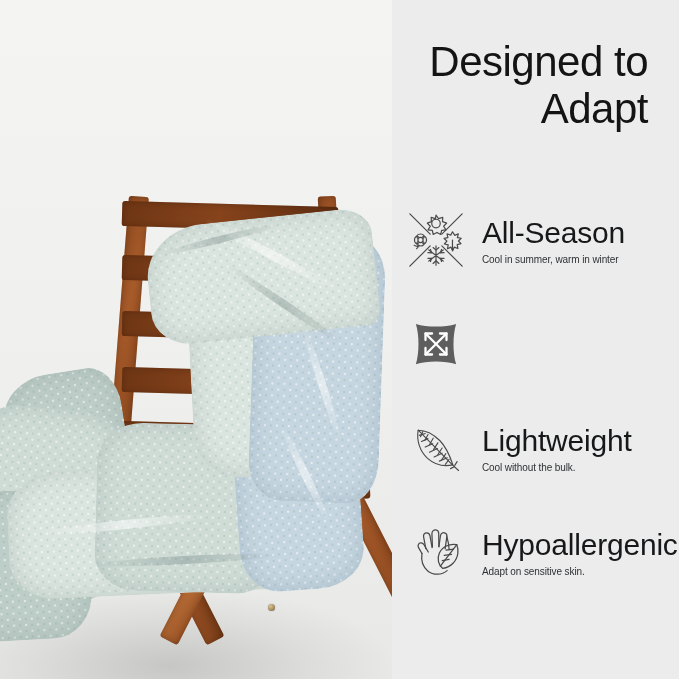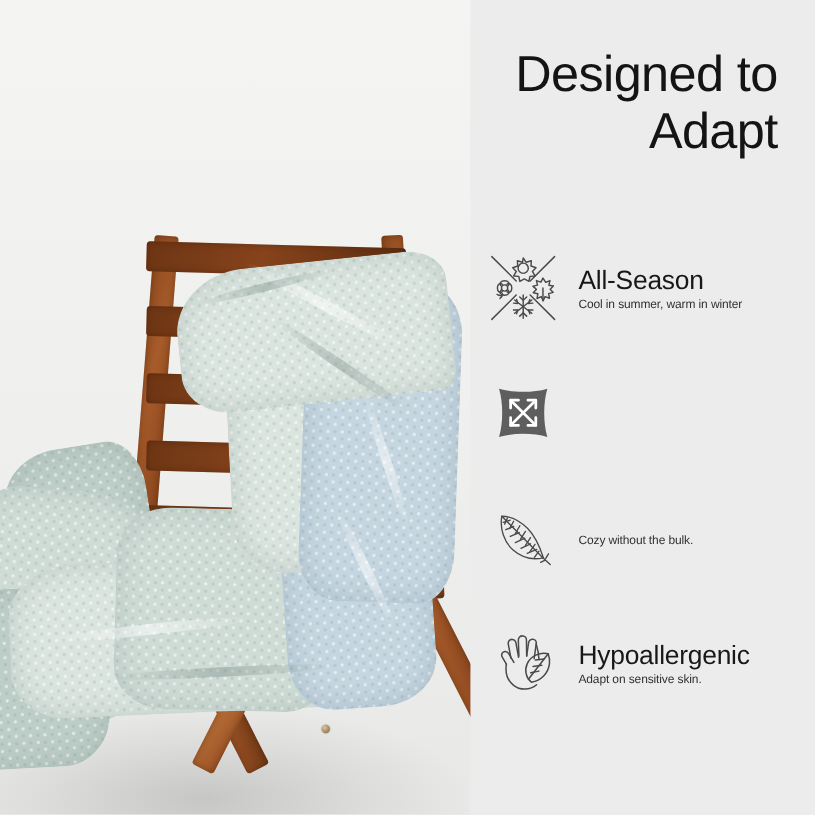--- a/index.html
+++ b/index.html
@@ -258,21 +258,21 @@
   }
   .feature-icon svg { display: block; }
 
   .feature-text {
     flex: 1 1 auto;
     min-width: 0;
     padding-top: 2px;
   }
 
   .feature-title {
-    font-size: 22px;
+    font-size: 30px;
     font-weight: 400;
     letter-spacing: -0.2px;
     color: #17181a;
     line-height: 1.15;
     white-space: nowrap;
   }
 
   .feature-sub {
     margin-top: 3px;
     font-size: 10px;
@@ -415,21 +415,22 @@
             <path d="M18 14.5 L15.5 20 M23.5 17.5 L20 24 M29 21.5 L25 28.5
                      M34 26.5 L29.5 33.5 M38.5 32 L34 39 M42.5 38 L38 44.5 M46 44 L42 49.5"></path>
 
             <path d="M14.2 18.5 L20.5 16.5 M16.5 25 L23.5 22 M20.5 31 L28.5 27.5
                      M25 36.5 L33.5 32.5 M30 41.5 L38.5 37.5 M35.5 46 L44 42.5"></path>
 
             <path d="M51.5 52 L47.5 54 M52 50.5 L54.5 46.5"></path>
           </svg>
         </div>
         <div class="feature-text">
-          <div class="feature-sub">Cozy without the bulk.</div>
+          <div class="feature-title">Lightweight</div>
+          <div class="feature-sub">Cool without the bulk.</div>
         </div>
       </div>
 
       <div class="feature">
         <div class="feature-icon">
           <svg width="62" height="62" viewBox="0 0 64 64" fill="none" stroke="#4a4a4a" stroke-width="1.3" stroke-linecap="round" stroke-linejoin="round">
 
             <path d="M17.5 33.5 L14 27.5 C12.7 25.2 14 22.8 16.3 22.6 C17.9 22.5 19 23.4 19.8 24.8 L24 32"></path>
             <path d="M21.5 28.5 L19.2 16.5 C18.7 14 20.3 12.1 22.5 12.2 C24.3 12.3 25.5 13.6 25.8 15.4 L28 27.5"></path>
             <path d="M28.3 26.5 L27.8 13.2 C27.7 10.7 29.5 9 31.7 9.2 C33.6 9.4 34.8 10.9 34.8 12.8 L35 26.5"></path>

